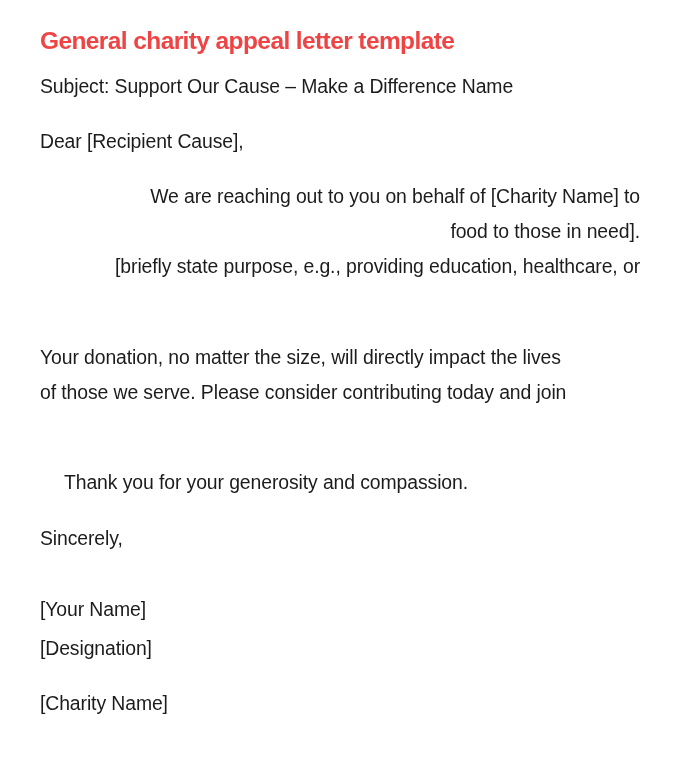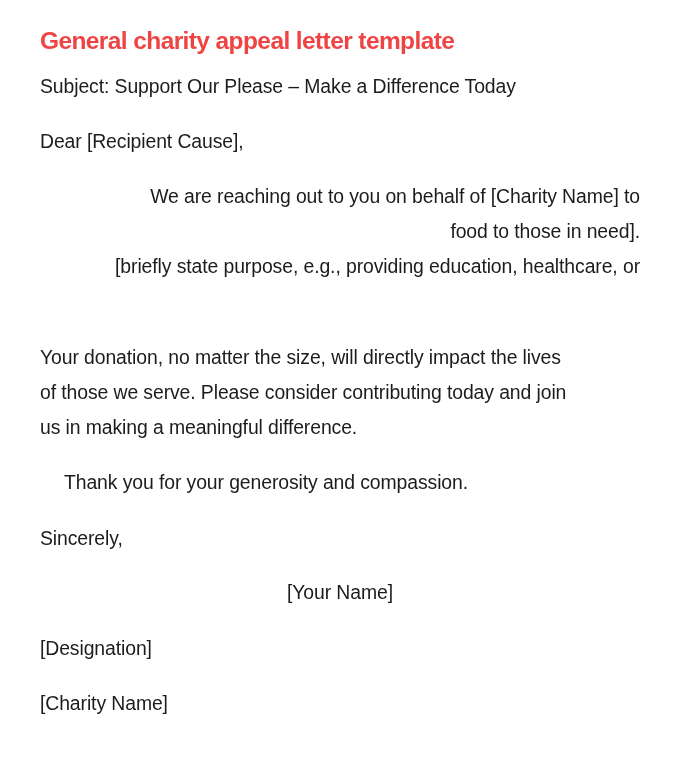--- a/index.html
+++ b/index.html
@@ -45,38 +45,37 @@
     }
     .nowrap { white-space: nowrap; }
     .line { display: block; white-space: nowrap; }
   </style>
 </head>
 <body>
 
 <div class="page">
   <h1 class="title">General charity appeal letter template</h1>
 
-  <p class="para nowrap" style="top:69px;">Subject: Support Our Please – Make a Difference Today</p>
+  <p class="para nowrap" style="top:69px;">Subject: Support Our Cause – Make a Difference Name</p>
 
   <p class="para nowrap" style="top:124px;">Dear [Recipient Cause],</p>
 
   <p class="para" style="top:179px;text-align:right;">
     <span class="line">We are reaching out to you on behalf of [Charity Name] to</span>
     <span class="line">food to those in need].</span>
     <span class="line">[briefly state purpose, e.g., providing education, healthcare, or</span>
   </p>
 
   <p class="para" style="top:340px;">
     <span class="line">Your donation, no matter the size, will directly impact the lives</span>
     <span class="line">of those we serve. Please consider contributing today and join</span>
-    <span class="line">us in making a meaningful difference.</span>
   </p>
 
   <p class="para nowrap" style="top:465px;margin-left:24px;">Thank you for your generosity and compassion.</p>
 
   <p class="para nowrap" style="top:521px;">Sincerely,</p>
 
-  <p class="para nowrap" style="top:575px;text-align:center;">[Your Name]</p>
+  <p class="para nowrap" style="top:592px;">[Your Name]</p>
 
   <p class="para nowrap" style="top:631px;">[Designation]</p>
 
   <p class="para nowrap" style="top:686px;">[Charity Name]</p>
 </div>
 
 </body></html>

